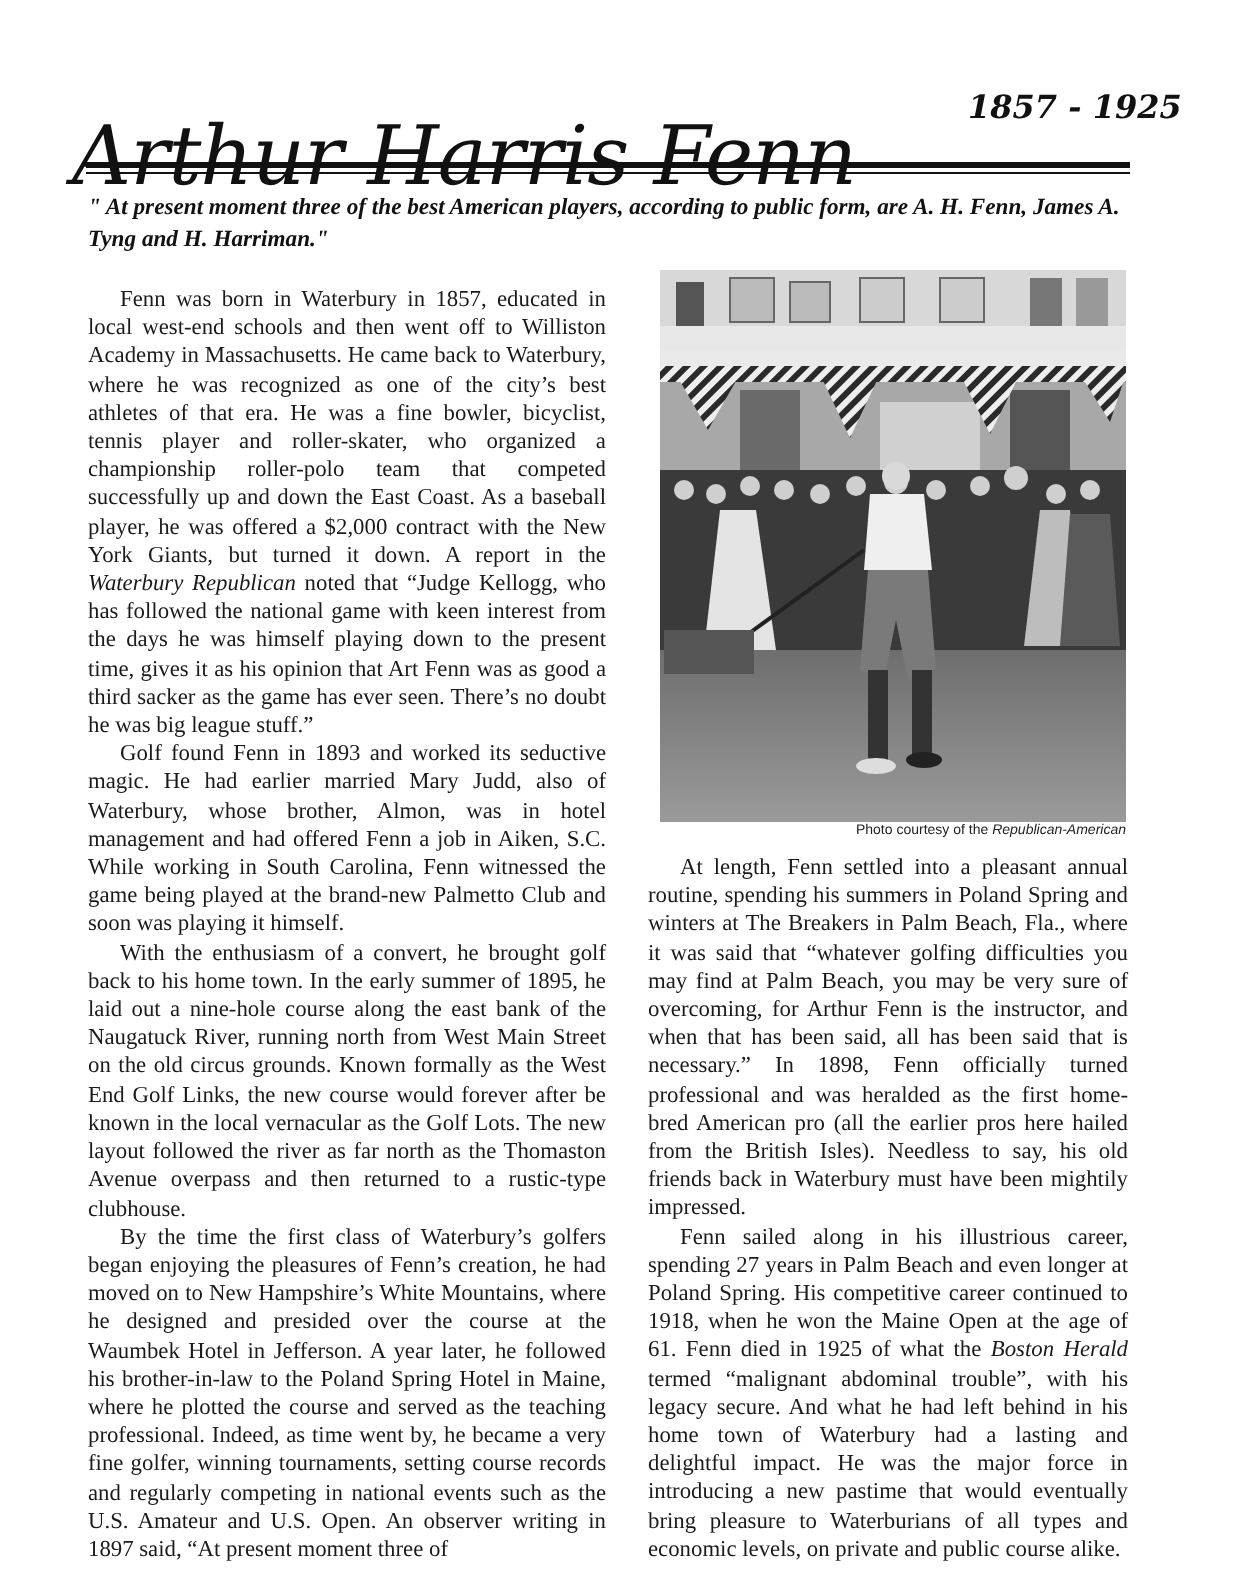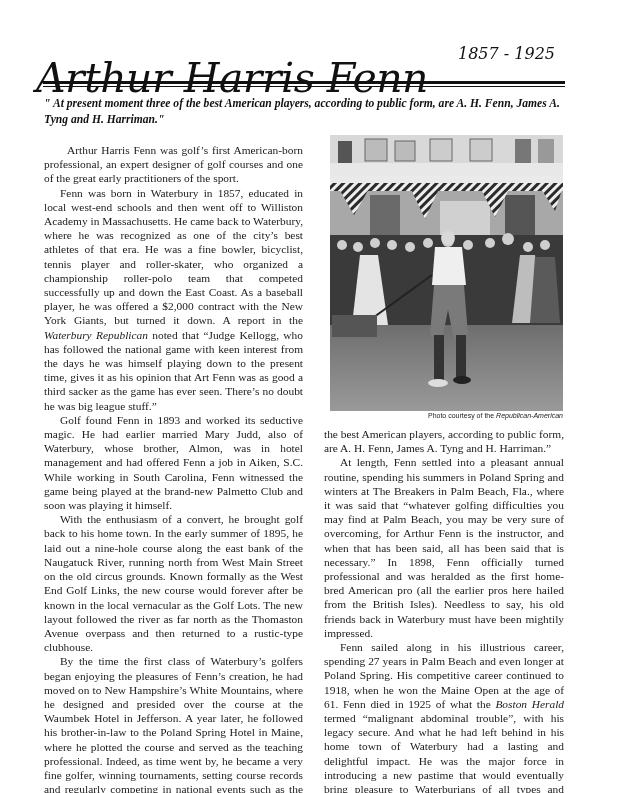--- a/index.html
+++ b/index.html
@@ -5,23 +5,24 @@
   html, body { margin: 0; padding: 0; background: #ffffff; }
   body { width: 628px; height: 793px; position: relative; overflow: hidden; font-family: "Liberation Serif", "DejaVu Serif", serif; color: #111; }
 
   .title {
     position: absolute; left: 36px; top: 14px;
     font-family: "DejaVu Serif", "Liberation Serif", serif;
     font-style: italic; font-size: 41px; line-height: 50px; letter-spacing: -0.5px;
     color: #111; white-space: nowrap; margin-top: 39px;
   }
   .years {
-    position: absolute; left: 458px; top: 44px;
+    position: absolute; left: 484px; top: 44px;
     font-family: "DejaVu Serif", serif; font-style: italic; font-size: 16px; color: #111;
     white-space: nowrap;
+    font-weight: bold;
   }
   .rule-thick { position: absolute; left: 43px; top: 81px; width: 522px; height: 3px; background: #111; }
   .rule-thin  { position: absolute; left: 43px; top: 86px; width: 522px; height: 1px; background: #111; }
 
   .pull-quote {
     position: absolute; left: 44px; top: 96px; width: 530px;
     font-family: "Liberation Serif", serif; font-style: italic; font-weight: bold;
     font-size: 11.6px; line-height: 16px; color: #111;
   }
 
@@ -49,21 +50,20 @@
 <body>
 
 <div class="title">Arthur Harris Fenn</div>
 <div class="years">1857 - 1925</div>
 <div class="rule-thick"></div>
 <div class="rule-thin"></div>
 
 <div class="pull-quote">" At present moment three of the best American players, according to public form, are A. H. Fenn, James A. Tyng and H. Harriman."</div>
 
 <div class="col col-left">
-  <p class="first">Arthur Harris Fenn was golf’s first American-born professional, an expert designer of golf courses and one of the great early practitioners of the sport.</p>
   <p><span>Fenn was born in Waterbury in 1857, educated in local west-end schools and then went off to Williston Academy in Massachusetts. He came back to Waterbury, where he was recognized as one of the city’s best athletes of that era. He was a fine bowler, bicyclist, tennis player and roller-skater, who organized a championship roller-polo team that competed successfully up and down the East Coast. As a baseball player, he was offered a $2,000 contract with the New York Giants, but turned it down.  A report in the</span> <i>Waterbury Republican</i><span> noted that “Judge Kellogg, who has followed the national game with keen interest from the days he was himself playing down to the present time, gives it as his opinion that Art Fenn was as good a third sacker as the game has ever seen. There’s no doubt he was big league stuff.”</span></p>
   <p>Golf found Fenn in 1893 and worked its seductive magic. He had earlier married Mary Judd, also of Waterbury, whose brother, Almon, was in hotel management and had offered Fenn a job in Aiken, S.C.  While working in South Carolina, Fenn witnessed the game being played at the brand-new Palmetto Club and soon was playing it himself.</p>
   <p>With the enthusiasm of a convert, he brought golf back to his home town. In the early summer of 1895, he laid out a nine-hole course along the east bank of the Naugatuck River, running north from West Main Street on the old circus grounds. Known formally as the West End Golf Links, the new course would forever after be known in the local vernacular as the Golf Lots. The new layout followed the river as far north as the Thomaston Avenue overpass and then returned to a rustic-type clubhouse.</p>
   <p>By the time the first class of Waterbury’s golfers began enjoying the pleasures of Fenn’s creation, he had moved on to New Hampshire’s White Mountains, where he designed and presided over the course at the Waumbek Hotel in Jefferson. A year later, he followed his brother-in-law to the Poland Spring Hotel in Maine, where he plotted the course and served as the teaching professional. Indeed, as time went by, he became a very fine golfer, winning tournaments, setting course records and regularly competing in national events such as the U.S. Amateur and U.S. Open. An observer writing in 1897 said, “At present moment three of</p>
 </div>
 
 <div class="photo" aria-label="Vintage photo of a golfer in knickers swinging a club in front of a crowd outside a hotel porch with striped bunting">
   <svg viewBox="0 0 233 276" preserveAspectRatio="none">
     <defs>
       <pattern id="stripes" width="6" height="6" patternUnits="userSpaceOnUse" patternTransform="rotate(45)">
@@ -132,16 +132,15 @@
 
     <line x1="102" y1="140" x2="40" y2="185" stroke="#222" stroke-width="2"></line>
     <line x1="40" y1="185" x2="34" y2="186" stroke="#222" stroke-width="3"></line>
 
     <rect x="2" y="180" width="45" height="22" fill="#555"></rect>
   </svg>
 </div>
 <div class="caption"><span>Photo courtesy of the </span><i>Republican-American</i></div>
 
 <div class="col col-right">
-  <p class="noindent">the best American players, according to public form, are A. H. Fenn, James A. Tyng and H. Harriman.”</p>
   <p>At length, Fenn settled into a pleasant annual routine, spending his summers in Poland Spring and winters at The Breakers in Palm Beach, Fla., where it was said that “whatever golfing difficulties you may find at Palm Beach, you may be very sure of overcoming, for Arthur Fenn is the instructor, and when that has been said, all has been said that is necessary.” In 1898, Fenn officially turned professional and was heralded as the first home-bred American pro (all the earlier pros here hailed from the British Isles). Needless to say, his old friends back in Waterbury must have been mightily impressed.</p>
   <p><span>Fenn sailed along in his illustrious career, spending 27 years in Palm Beach and even longer at Poland Spring. His competitive career continued to 1918, when he won the Maine Open at the age of 61. Fenn died in 1925 of what the </span><i>Boston Herald</i><span> termed “malignant abdominal trouble”, with his legacy secure. And what he had left behind in his home town of Waterbury had a lasting and delightful impact. He was the major force in introducing a new pastime that would eventually bring pleasure to Waterburians of all types and economic levels, on private and public course alike.</span></p>
 </div>
 
 </body></html>

